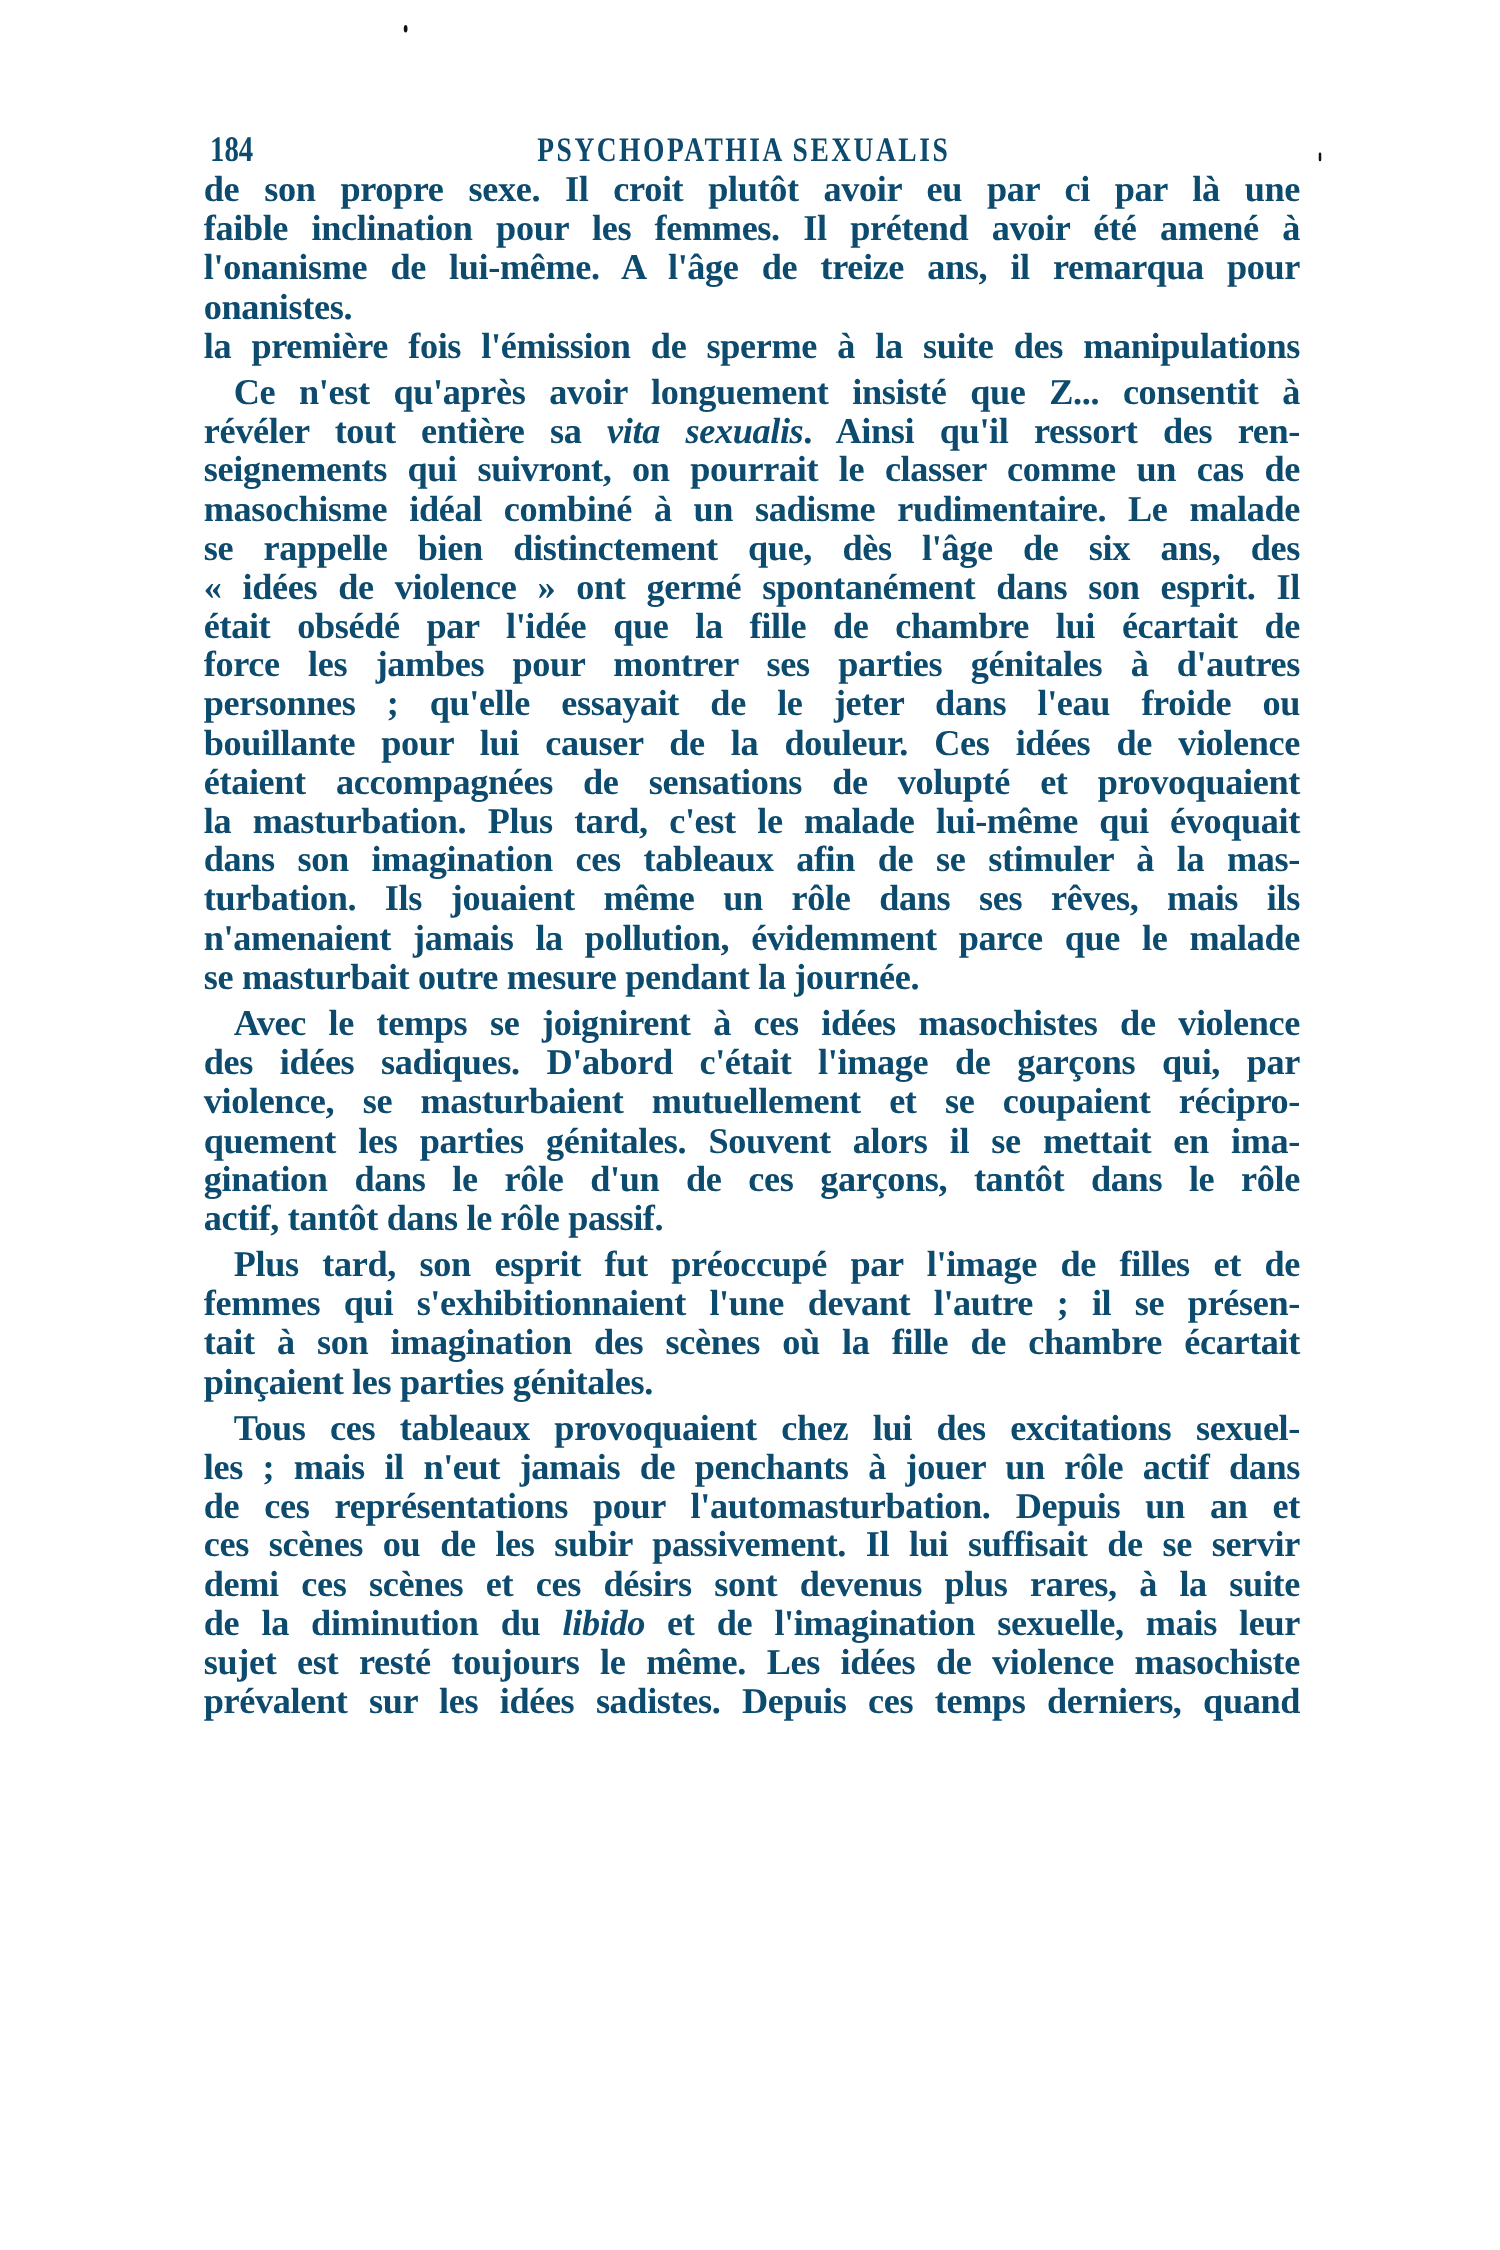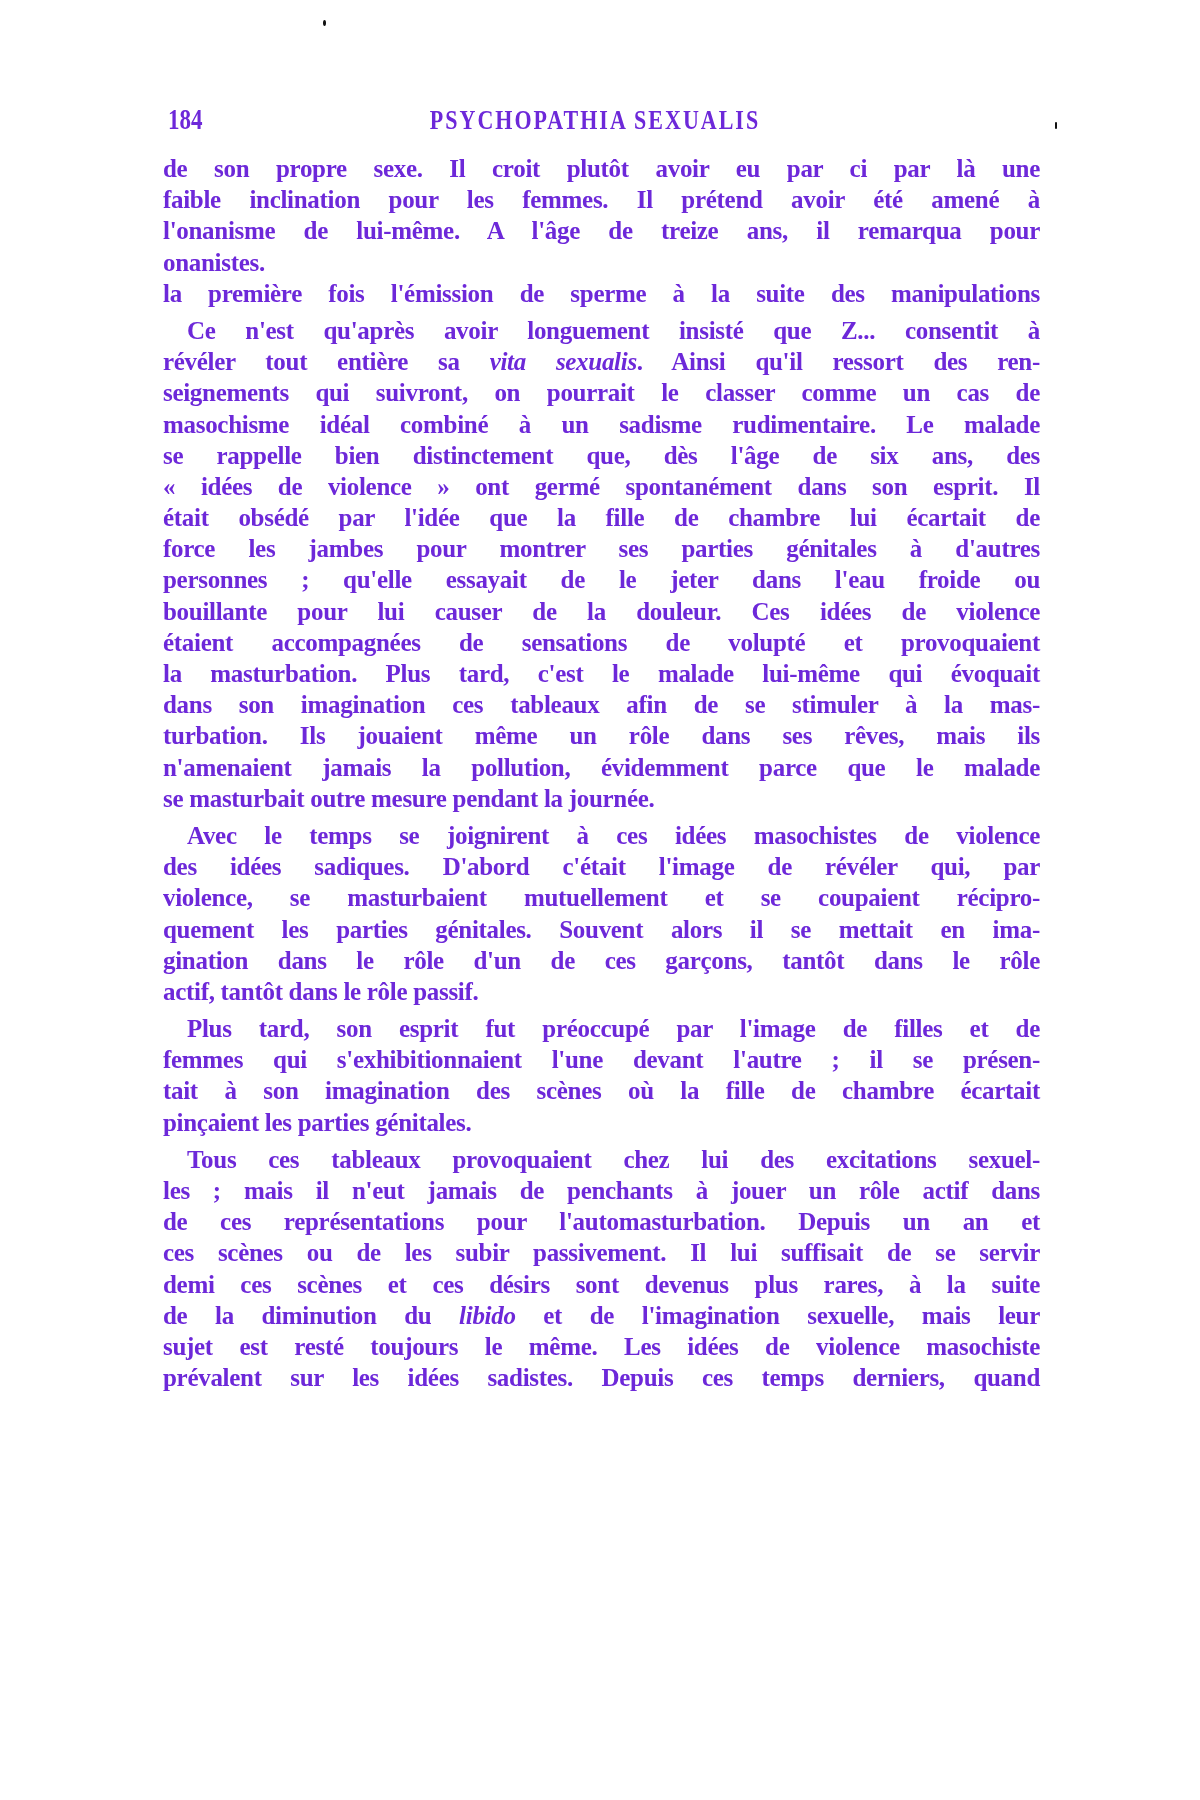--- a/index.html
+++ b/index.html
@@ -1,37 +1,37 @@
 <!DOCTYPE html>
 <html><head>
 <meta charset="utf-8">
 <style>
   html, body { margin: 0; padding: 0; background: #ffffff; }
   body { width: 1200px; height: 1800px; position: relative; overflow: hidden; }
   .page {
     position: absolute; left: 0; top: 0; width: 1200px; height: 1800px; background: #fff;
-    font-family: "Liberation Serif", "DejaVu Serif", serif; color: #6d28d9;
+    font-family: "Liberation Serif", "DejaVu Serif", serif; color: #0c4a6e;
   }
   .speck { position: absolute; background: #111; border-radius: 50%; }
   .speck-top { left: 323px; top: 20px; width: 3px; height: 6px; }
   .speck-right { left: 1055px; top: 122px; width: 2px; height: 7px; border-radius: 1px; }
   .running-head {
     position: absolute; left: 160px; top: 104px; width: 870px; height: 40px;
   }
   .page-number {
     position: absolute; left: 8px; top: 0; font-size: 23px; font-weight: bold;
     letter-spacing: 0px; transform: scaleY(1.25); transform-origin: left top;
   }
   .running-title {
     position: absolute; left: 0; width: 100%; text-align: center; top: 0; font-size: 22px;
     font-weight: bold; letter-spacing: 2px; transform: scaleY(1.25); transform-origin: center top;
   }
   .body-text {
-    position: absolute; left: 163px; top: 153px; width: 877px;
-    font-size: 25px; line-height: 31.2px; font-weight: bold;
+    position: absolute; left: 163px; top: 137px; width: 877px;
+    font-size: 29px; line-height: 31.2px; font-weight: bold;
     text-align: justify;
   }
   .line {
     display: block; white-space: nowrap; text-align: justify; text-align-last: justify;
     height: 31.2px; overflow: visible; letter-spacing: -0.3px;
   }
   .line.last { text-align-last: left; }
   .line.indent { padding-left: 24px; }
   .para-gap { height: 6px; }
   .it { font-style: italic; }
@@ -74,21 +74,21 @@
       <span class="line">la masturbation. Plus tard, c'est le malade lui-même qui évoquait</span>
       <span class="line">dans son imagination ces tableaux afin de se stimuler à la mas-</span>
       <span class="line">turbation. Ils jouaient même un rôle dans ses rêves, mais ils</span>
       <span class="line">n'amenaient jamais la pollution, évidemment parce que le malade</span>
       <span class="line last">se masturbait outre mesure pendant la journée.</span>
     </div>
     <div class="para-gap"></div>
 
     <div>
       <span class="line indent">Avec le temps se joignirent à ces idées masochistes de violence</span>
-      <span class="line">des idées sadiques. D'abord c'était l'image de révéler qui, par</span>
+      <span class="line">des idées sadiques. D'abord c'était l'image de garçons qui, par</span>
       <span class="line">violence, se masturbaient mutuellement et se coupaient récipro-</span>
       <span class="line">quement les parties génitales. Souvent alors il se mettait en ima-</span>
       <span class="line">gination dans le rôle d'un de ces garçons, tantôt dans le rôle</span>
       <span class="line last">actif, tantôt dans le rôle passif.</span>
     </div>
     <div class="para-gap"></div>
 
     <div>
       <span class="line indent">Plus tard, son esprit fut préoccupé par l'image de filles et de</span>
       <span class="line">femmes qui s'exhibitionnaient l'une devant l'autre ; il se présen-</span>

